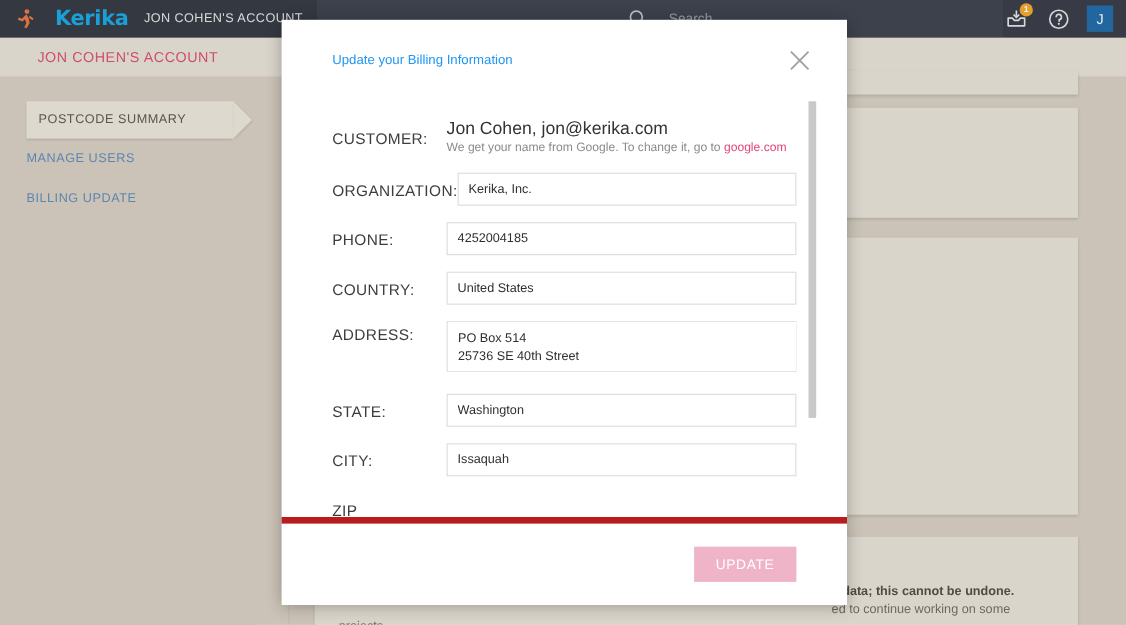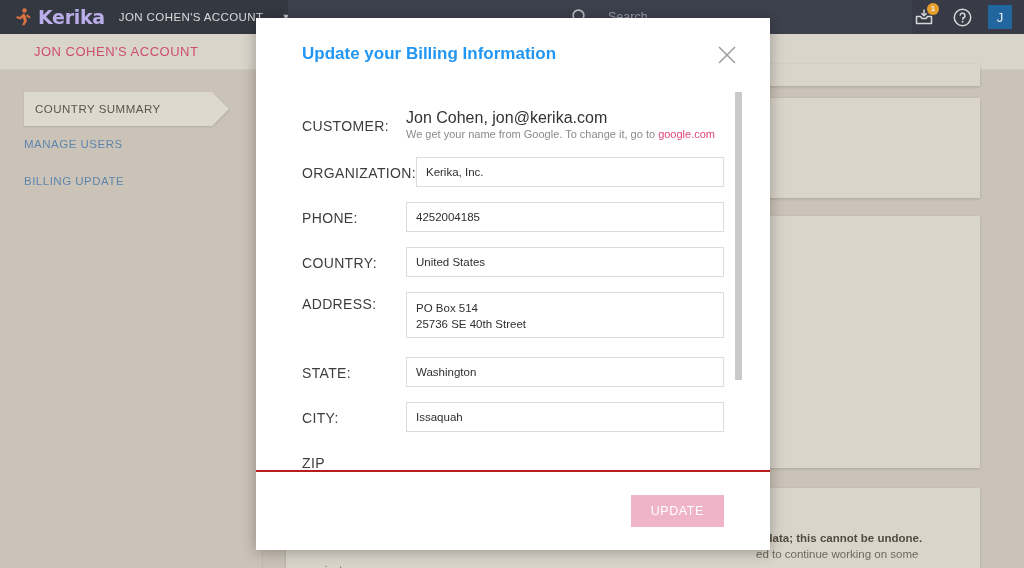--- a/index.html
+++ b/index.html
@@ -40,27 +40,28 @@
     flex: 0 0 288px;
   }
   .logo-runner {
     width: 20px; height: 20px;
     position: relative;
     flex: 0 0 20px;
     margin-right: 6px;
   }
   .logo-runner svg { display: block; }
   .brand-name {
-    color: #c4b5fd;
+    color: #0ea5e9;
     font-size: 19px;
     font-weight: bold;
     letter-spacing: -0.3px;
     font-family: "DejaVu Sans", sans-serif;
     margin-right: 14px;
     line-height: 1;
+    margin-left: 12px;
   }
   .account-switch {
     display: flex;
     align-items: center;
     color: #e6e7ea;
     font-size: 11.5px;
     letter-spacing: 0.4px;
     white-space: nowrap;
     cursor: pointer;
   }
@@ -227,22 +228,22 @@
   }
   .modal-head {
     position: relative;
     flex: 0 0 72px;
     display: flex;
     align-items: center;
     padding: 0 28px 0 46px;
   }
   .modal-title {
     color: #2196f3;
-    font-size: 17px;
-    font-weight: bold;
+    font-size: 12px;
+    font-weight: normal;
   }
   .modal-close {
     position: absolute;
     right: 32px;
     top: 26px;
     width: 22px; height: 22px;
     cursor: pointer;
   }
   .modal-close svg { display:block; }
 
@@ -302,21 +303,21 @@
   textarea.finput {
     height: 46px;
     padding: 7px 9px;
     line-height: 16px;
     resize: none;
   }
   .frow.addr .flabel { padding-top: 6px; }
 
   .modal-foot {
     flex: 0 0 80px;
-    border-top: 2px solid #b91c1c;
+    border-top: 6px solid #b91c1c;
     display: flex;
     align-items: center;
     justify-content: flex-end;
     padding-right: 46px;
   }
   .btn-update {
     background: #f0b4c8;
     color: #ffffff;
     border: none;
     font-family: "Liberation Sans", sans-serif;
@@ -332,21 +333,21 @@
 <div id="app">
 
   <div class="page-header">
     <div class="page-title">JON COHEN'S ACCOUNT</div>
   </div>
 
   <div class="body-area">
 
     <div class="leftnav">
       <div class="nav-item nav-active" style="top:22px;">
-        <span>COUNTRY SUMMARY</span>
+        <span>POSTCODE SUMMARY</span>
       </div>
       <div class="nav-item" style="top:68px;">
         <span>MANAGE USERS</span>
       </div>
       <div class="nav-item" style="top:105px;">
         <span>BILLING UPDATE</span>
       </div>
     </div>
     <div class="nav-sep"></div>
 

